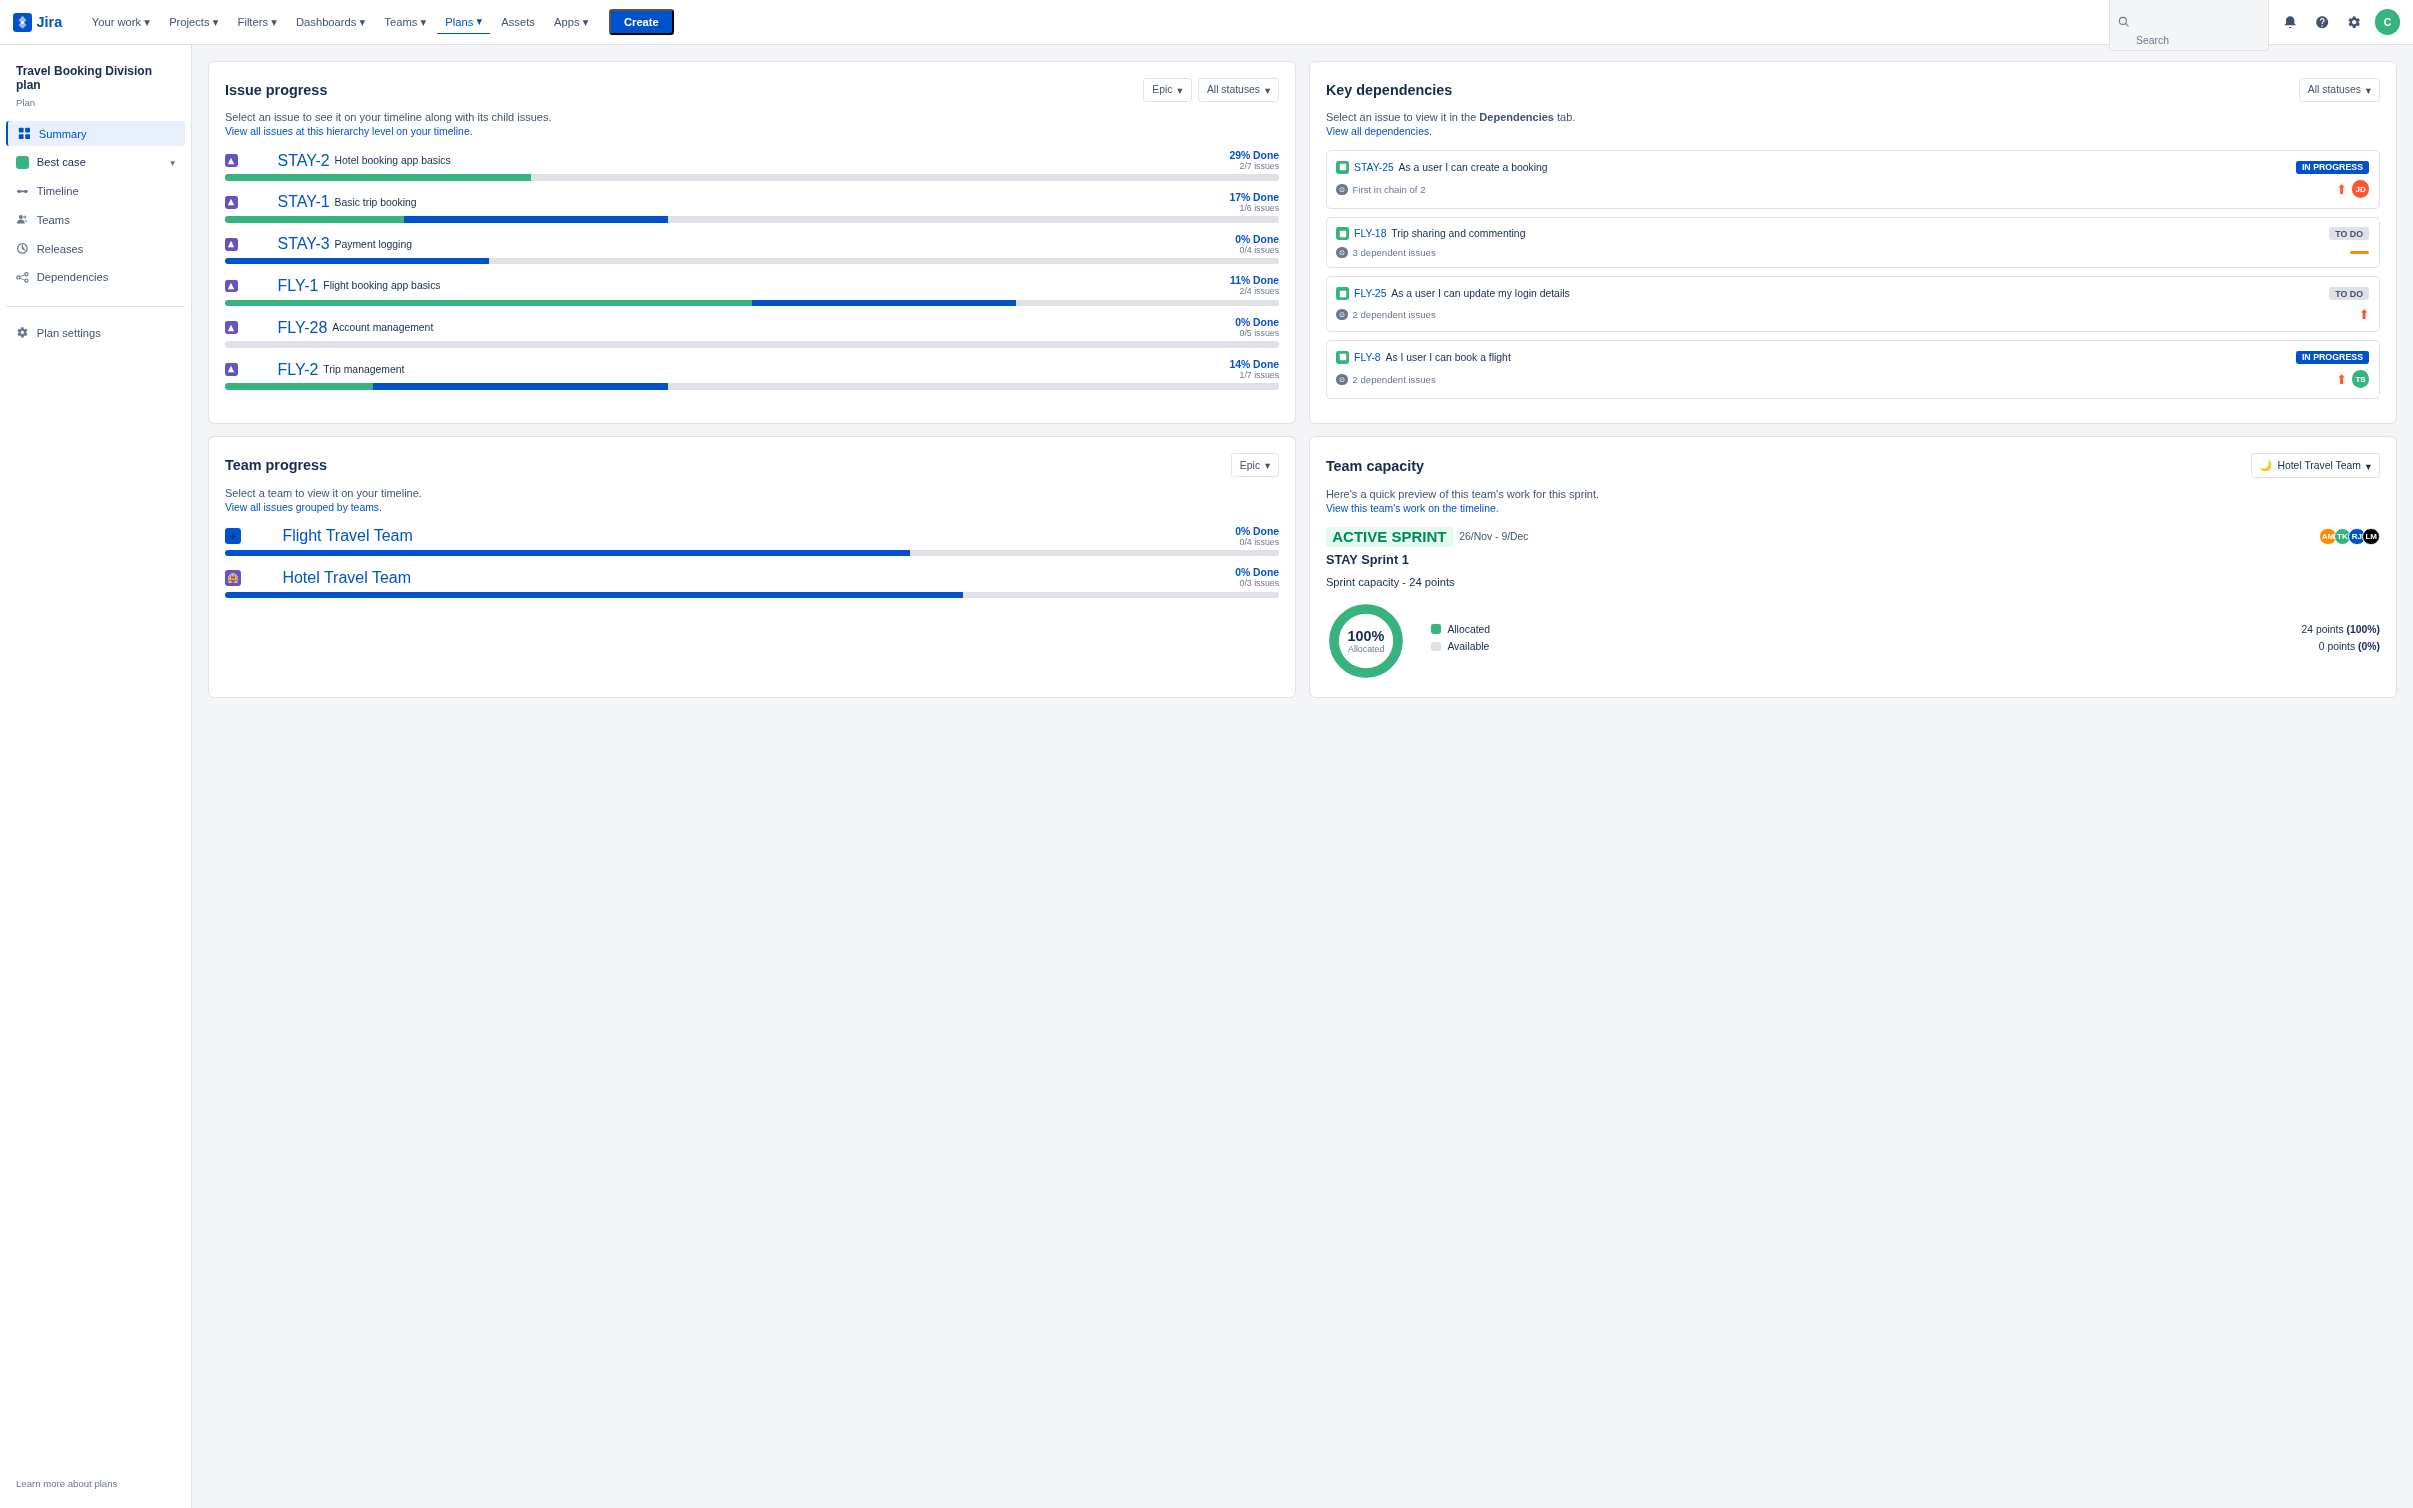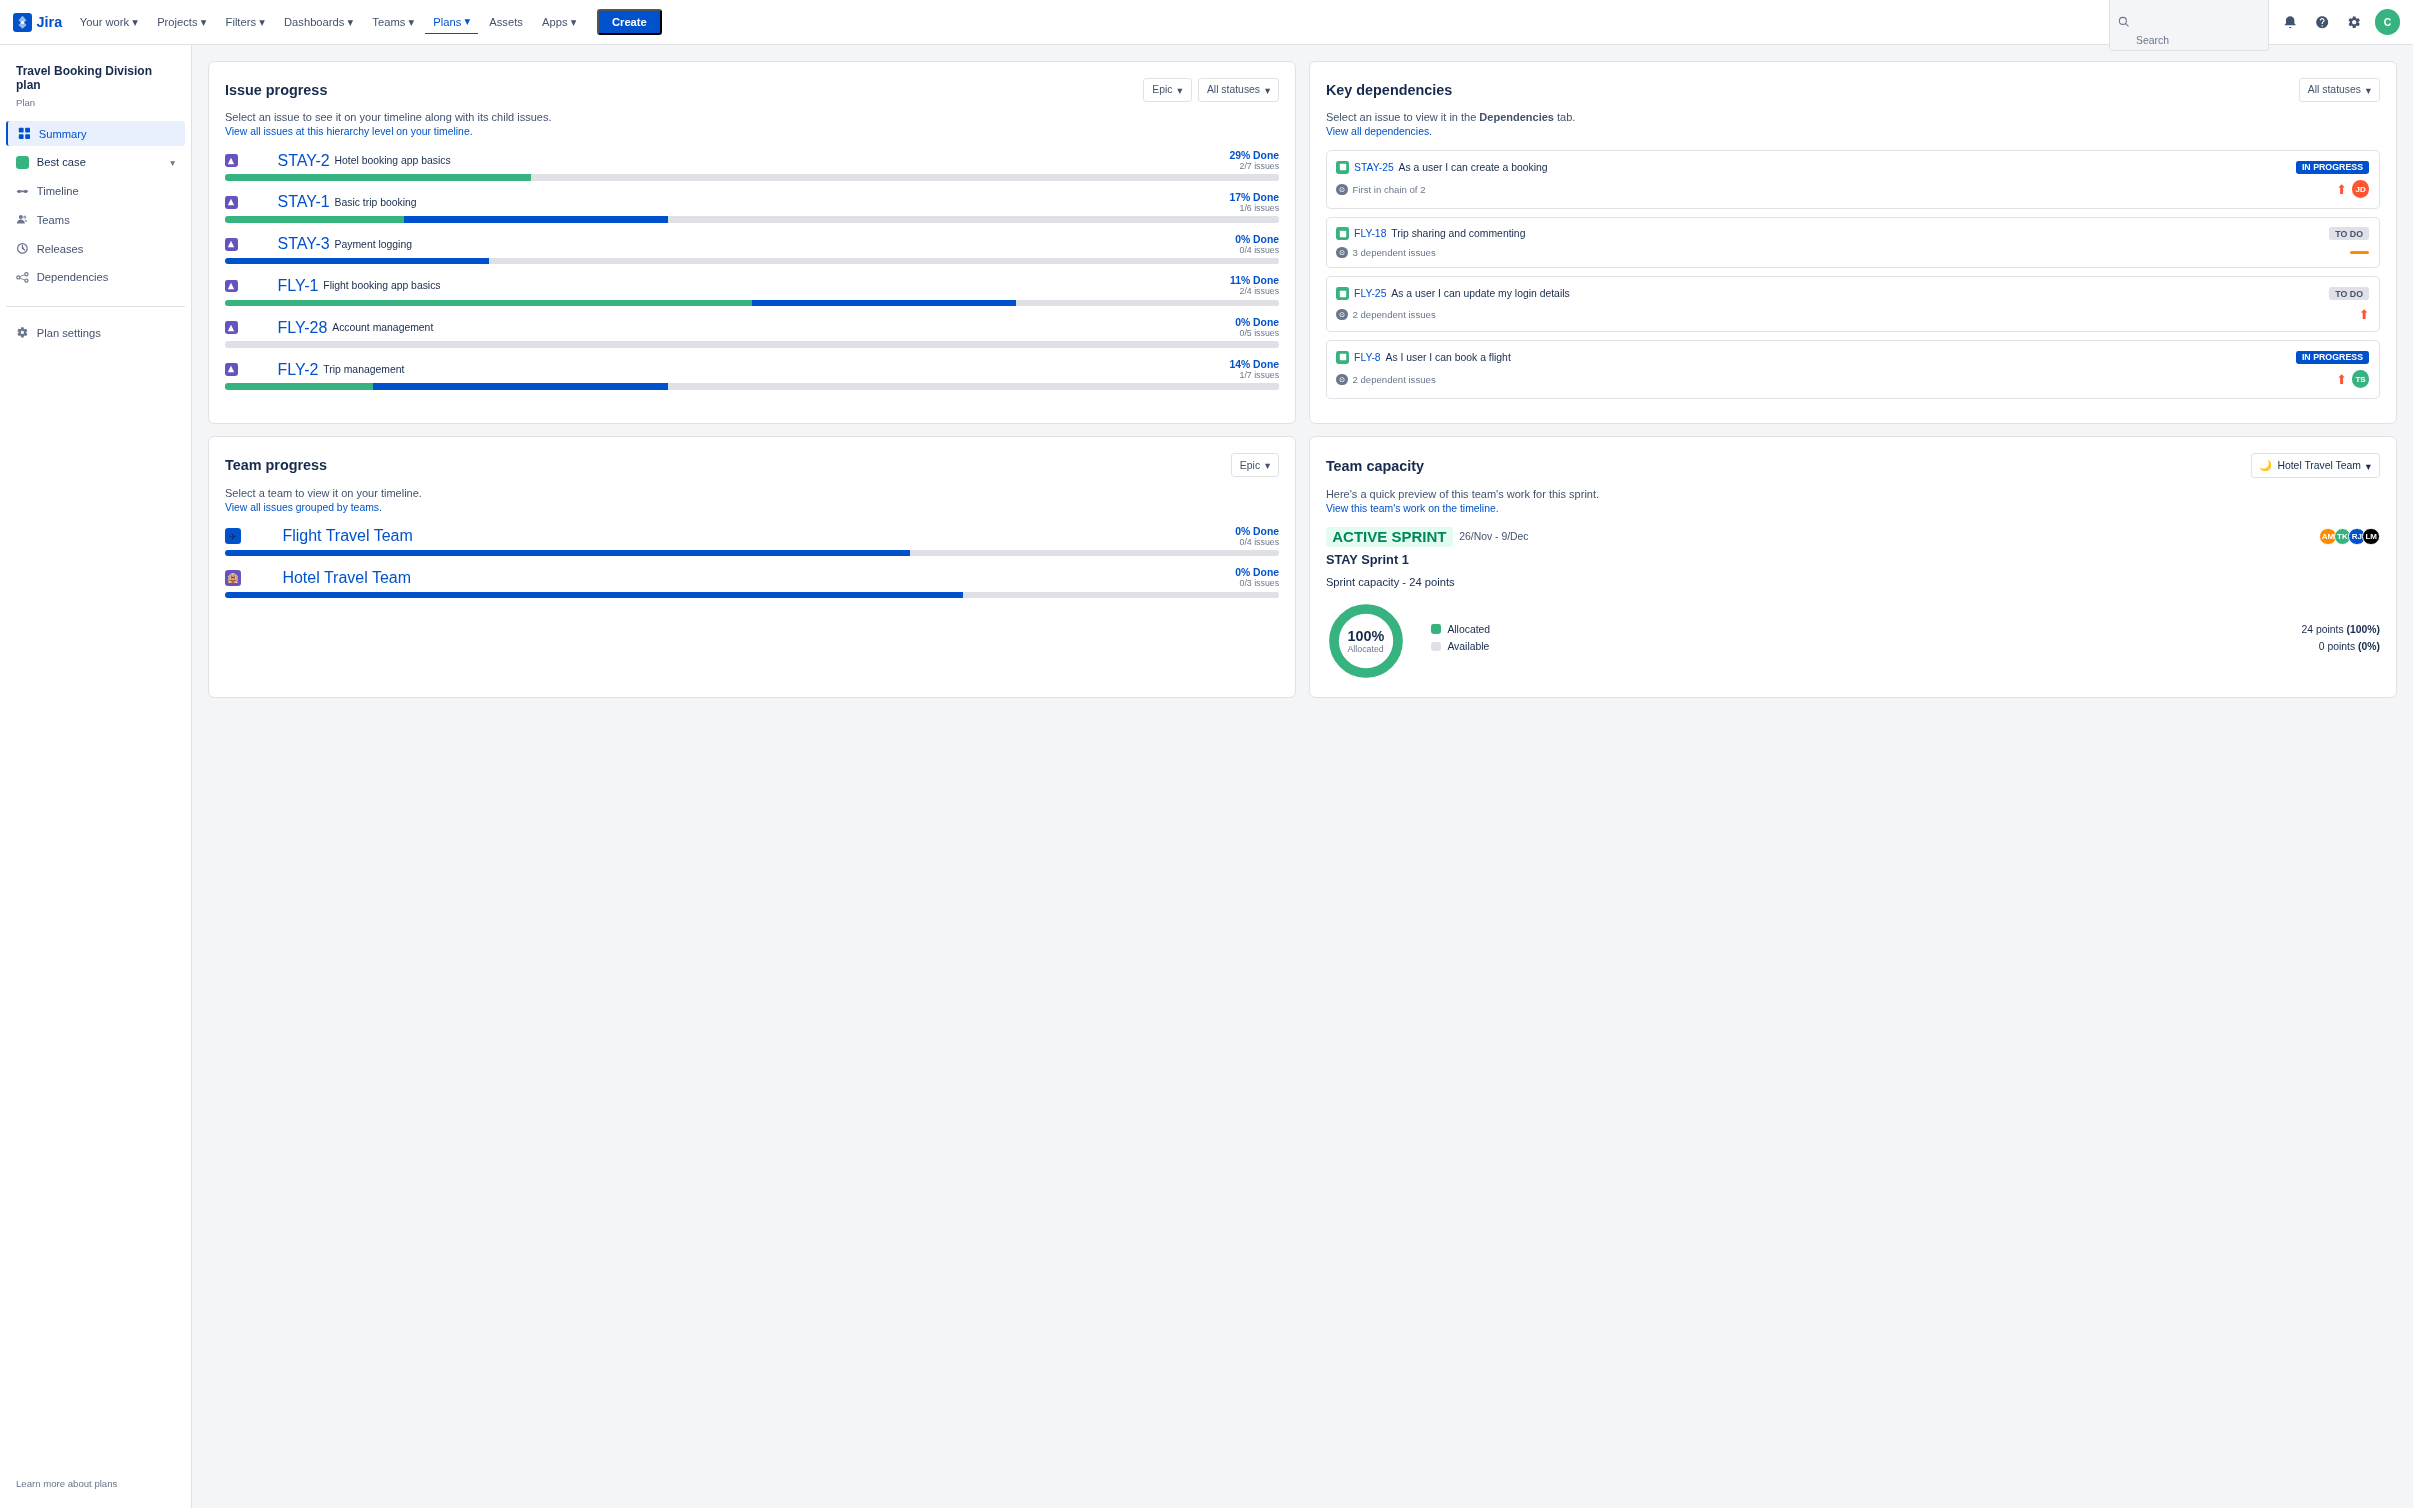--- a/index.html
+++ b/index.html
@@ -3,21 +3,21 @@
   <meta charset="utf-8">
   <style>
     * { box-sizing: border-box; margin: 0; padding: 0; }
     body { font-family: -apple-system, BlinkMacSystemFont, 'Segoe UI', sans-serif; font-size: 11.2px; color: #172b4d; background: #f4f5f7; }
 
     
     .topnav {
       display: flex; align-items: center; background: #fff; border-bottom: 0.8px solid #dfe1e6;
       height: 45px; padding: 0 12.8px; gap: 9.6px; position: relative; z-index: 10;
     }
-    .topnav-logo { display: flex; align-items: center; gap: 4.8px; margin-right: 0; }
+    .topnav-logo { display: flex; align-items: center; gap: 4.8px; margin-right: 12px; }
     .topnav-logo svg { width: 19px; height: 19px; }
     .topnav-logo-text { font-size: 14.4px; font-weight: 700; color: #0052cc; }
     .topnav-items { display: flex; align-items: center; gap: 3.2px; }
     .topnav-item {
       padding: 4.8px 8px; border-radius: 3.2px; cursor: pointer; font-size: 11.2px;
       color: #42526e; display: flex; align-items: center; gap: 3.2px; white-space: nowrap;
     }
     .topnav-item.active { color: #0052cc; border-bottom: 1.6px solid #0052cc; border-radius: 0; }
     .topnav-create {
       background: #0052cc; color: #fff; padding: 4.8px 12.8px; border-radius: 3.2px;
@@ -117,21 +117,21 @@
 
     
     .capacity-header { display: flex; align-items: center; justify-content: space-between; margin-bottom: 9.6px; }
     .team-selector { display: flex; align-items: center; gap: 4.8px; padding: 4.8px 8px; border: 0.8px solid #dfe1e6; border-radius: 3.2px; cursor: pointer; font-size: 10.4px; }
     .sprint-badge { display: inline-flex; align-items: center; font-size: 15px; font-weight: 700; color: #00875a; background: #e3fcef; padding: 1.6px 6.4px; border-radius: 2.4px; margin-right: 6.4px; }
     .sprint-info { display: flex; align-items: center; margin-bottom: 4.8px; }
     .sprint-name { font-size: 12.8px; font-weight: 600; color: #172b4d; margin-bottom: 9.6px; }
     .capacity-label { font-size: 11.2px; color: #172b4d; margin-bottom: 12.8px; }
     .capacity-chart { display: flex; align-items: center; gap: 25.5px; }
     .donut-container { position: relative; width: 80px; height: 80px; }
-    .donut-text { position: absolute; top: 50%; left: 50%; transform: translate(-50%, -50%); text-align: left; }
+    .donut-text { position: absolute; top: 50%; left: 50%; transform: translate(-50%, -50%); text-align: right; }
     .donut-pct { font-size: 14.4px; font-weight: 700; color: #172b4d; }
     .donut-label-sm { font-size: 8.8px; color: #6b778c; }
     .capacity-legend { flex: 1; }
     .legend-row { display: flex; align-items: center; justify-content: space-between; margin-bottom: 6.4px; }
     .legend-left { display: flex; align-items: center; gap: 6.4px; font-size: 10.4px; }
     .legend-dot { width: 9.6px; height: 9.6px; border-radius: 2.4px; flex-shrink: 0; }
     .legend-right { font-size: 10.4px; color: #172b4d; }
     .legend-right strong { color: #172b4d; }
     .avatar-group { display: flex; }
     .avatar-group .mini-avatar { margin-left: -3.2px; border: 1.6px solid #fff; }

